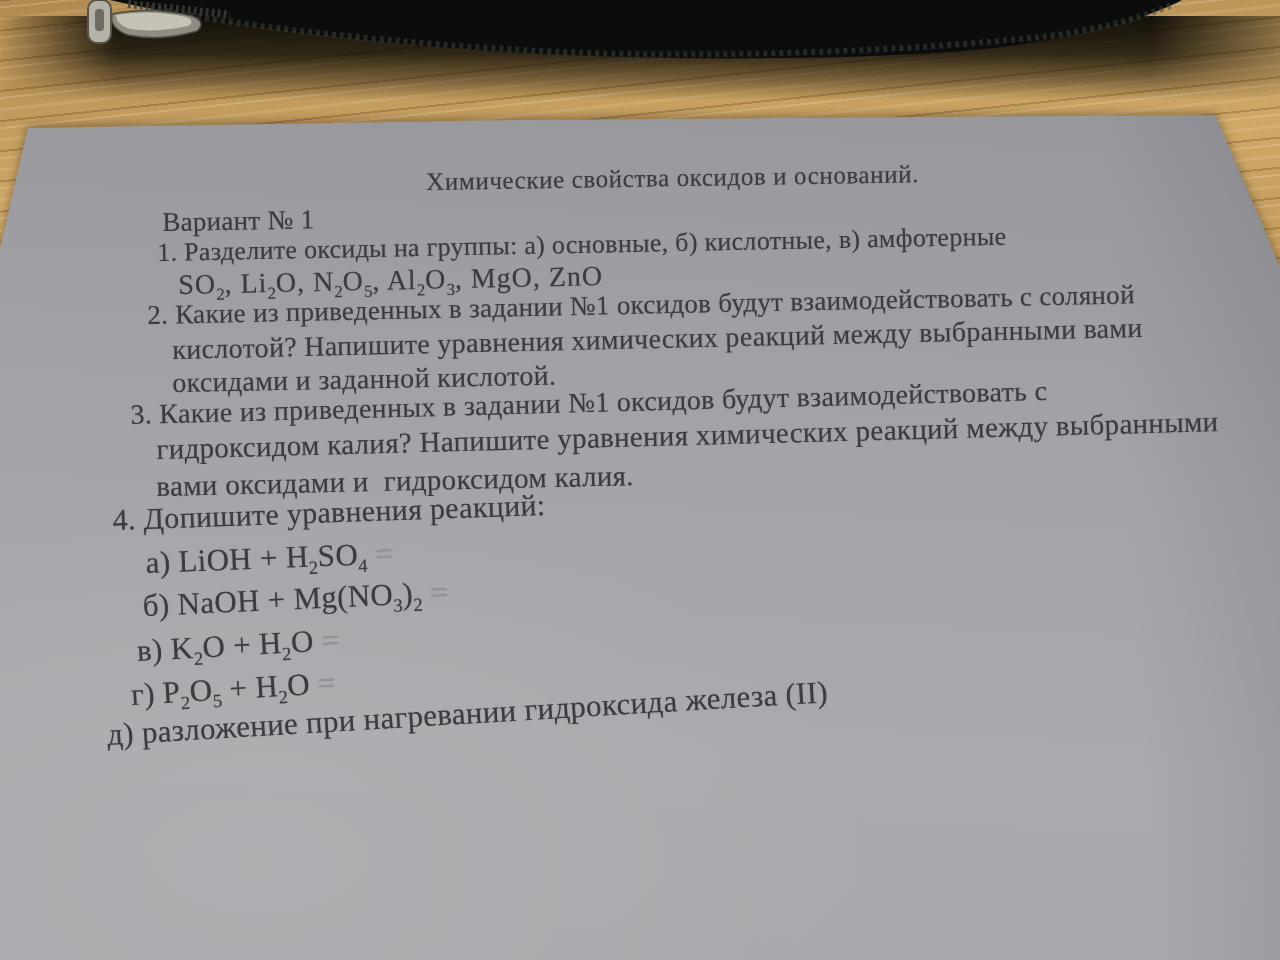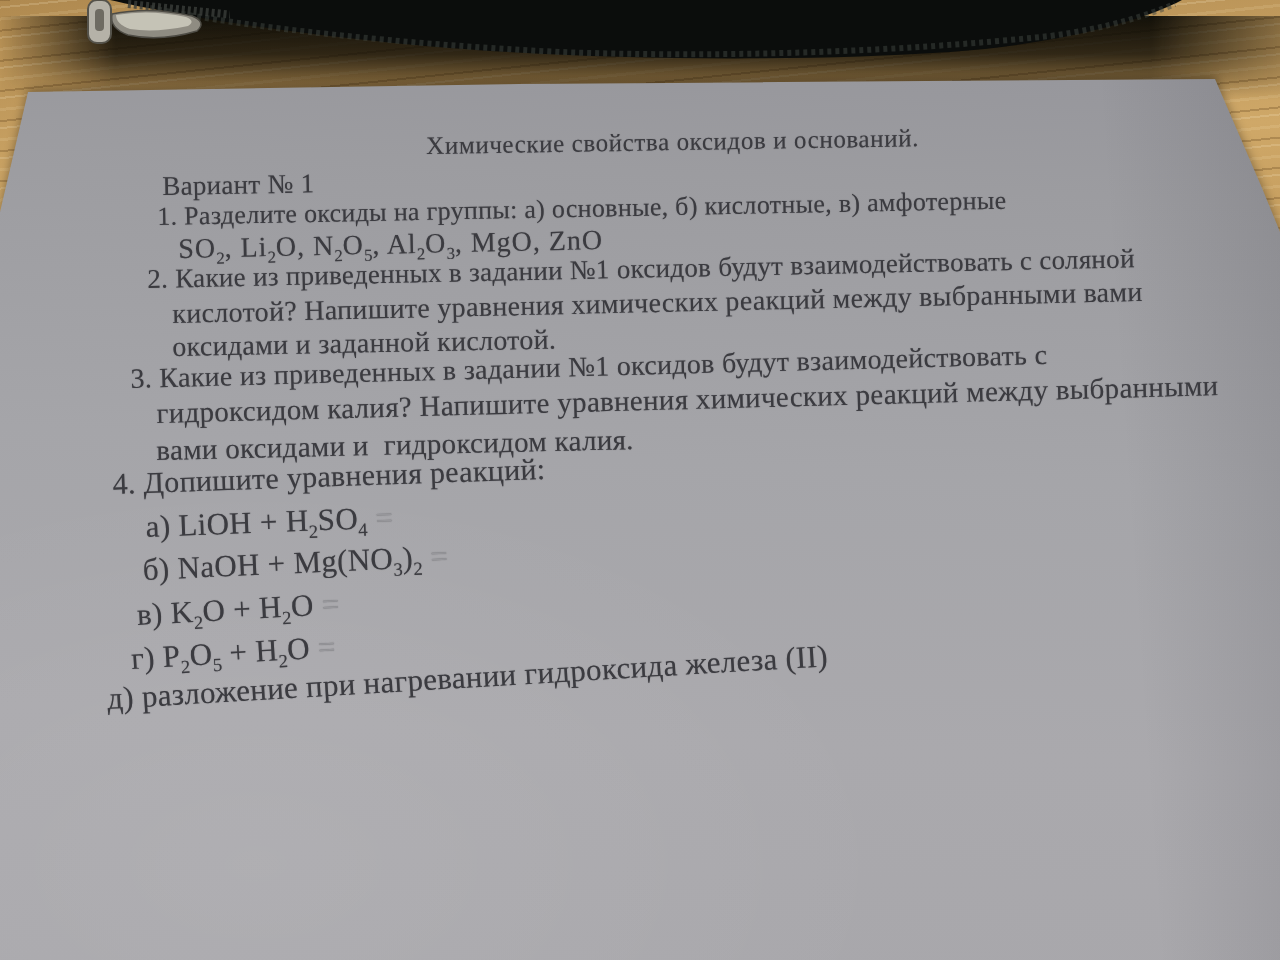--- a/index.html
+++ b/index.html
@@ -29,20 +29,21 @@
 
   
   .paper-wrap{position:absolute;inset:0;filter:drop-shadow(0 -2px 5px rgba(0,0,0,0.35));}
   .paper{position:absolute;inset:0;
     clip-path:polygon(28px 92px,520px 84px,1215px 79px,1262px 188px,1280px 232px,
                       1280px 960px,0px 960px,0px 212px);
     background:
       radial-gradient(1000px 600px at 20% 90%, rgba(255,255,255,0.08), rgba(255,255,255,0) 65%),
       linear-gradient(266deg, rgba(25,25,35,0.12), rgba(0,0,0,0) 14%),
       linear-gradient(183deg,#939399 0%,#9c9ca0 20%,#a5a5a9 48%,#aaa9ad 75%,#a8a7ab 100%);
+    margin-top: 36px;
   }
   .paper::before{content:"";position:absolute;inset:0;pointer-events:none;
     background:linear-gradient(180deg,rgba(255,255,255,0.16),rgba(255,255,255,0) 26px);}
 
   .ln{position:absolute;white-space:pre;line-height:1.2;color:#3b3b40;
       transform-origin:0 0;letter-spacing:0.3px;
       text-shadow:0 0 1px rgba(60,60,64,0.55);}
   .ln sub{font-size:0.6em;letter-spacing:0;}
   .ln .light{color:#97979b;}
 </style>

